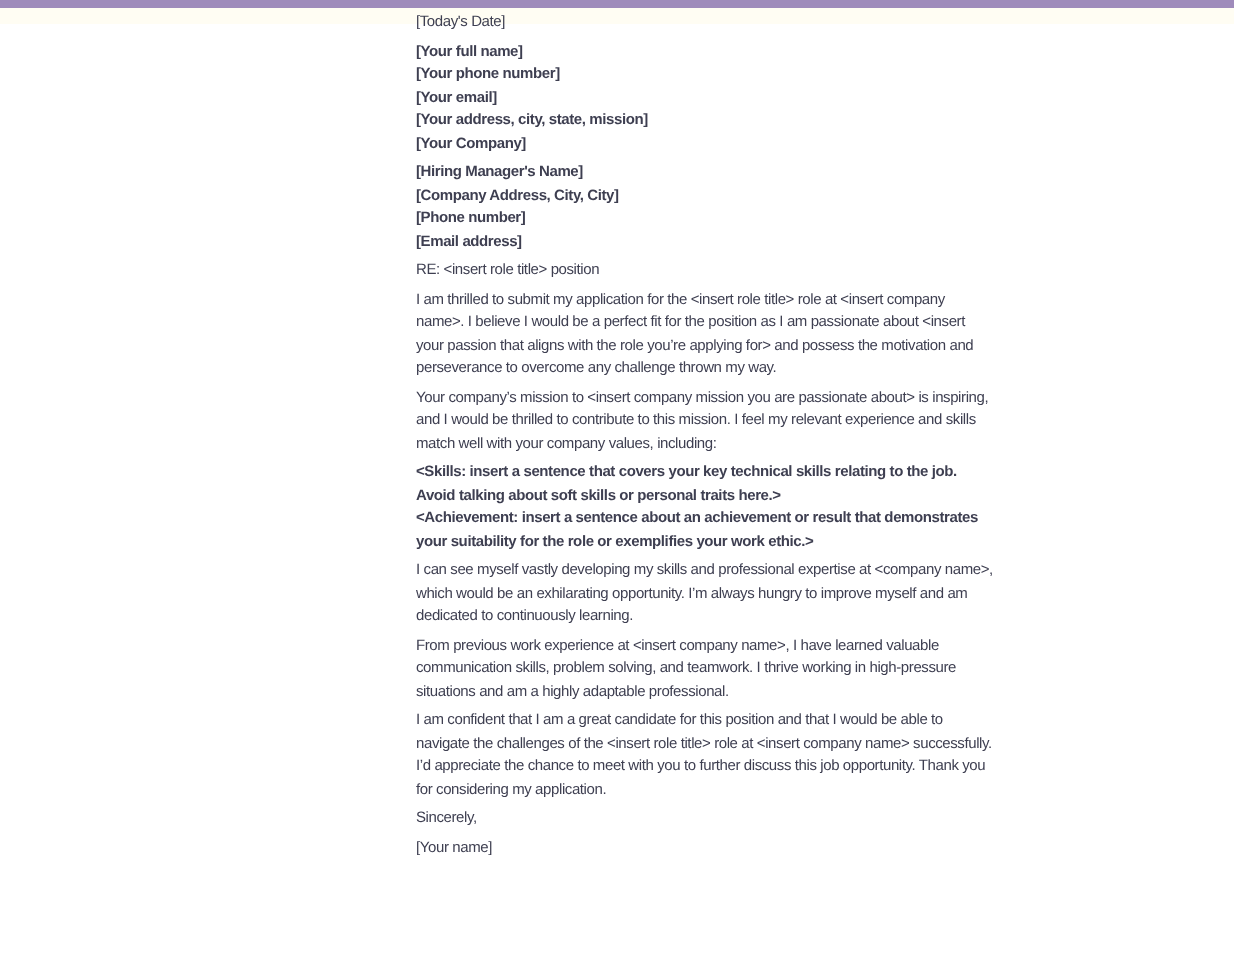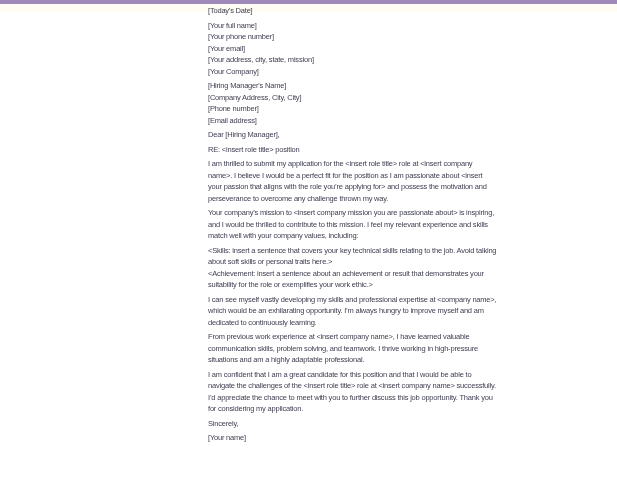--- a/index.html
+++ b/index.html
@@ -33,21 +33,21 @@
     left: 160px;
     top: 5px;
     width: 338px;
     color: #3e3f51;
     font-size: 7.5px;
     line-height: 11.5px;
     letter-spacing: -0.2px;
   }
   .blk { margin: 0; padding-left: 48px; }
   .blk + .blk { margin-top: 3px; }
-  .line { margin: 0; }
+  .line { margin: 0; font-weight: bold; }
   .subject { font-weight: normal; }
 </style>
 </head>
 <body>
 
 <div class="accent-bar"></div>
 <div class="cream-band"></div>
 
 <div class="letter">
 
@@ -61,21 +61,20 @@
     <div class="line">[Your Company]</div>
   </div>
 
   <div class="blk">
     <div class="line">[Hiring Manager's Name]</div>
     <div class="line">[Company Address, City, City]</div>
     <div class="line">[Phone number]</div>
     <div class="line">[Email address]</div>
   </div>
 
-  <p class="blk">Dear [Hiring Manager],</p>
 
   <p class="blk subject">RE: &lt;insert role title&gt; position</p>
 
   <p class="blk">I am thrilled to submit my application for the &lt;insert role title&gt; role at &lt;insert company name&gt;. I believe I would be a perfect fit for the position as I am passionate about &lt;insert your passion that aligns with the role you’re applying for&gt; and possess the motivation and perseverance to overcome any challenge thrown my way.</p>
 
   <p class="blk">Your company’s mission to &lt;insert company mission you are passionate about&gt; is inspiring, and I would be thrilled to contribute to this mission. I feel my relevant experience and skills match well with your company values, including:</p>
 
   <div class="blk">
     <div class="line">&lt;Skills: insert a sentence that covers your key technical skills relating to the job. Avoid talking about soft skills or personal traits here.&gt;</div>
     <div class="line">&lt;Achievement: insert a sentence about an achievement or result that demonstrates your suitability for the role or exemplifies your work ethic.&gt;</div>

